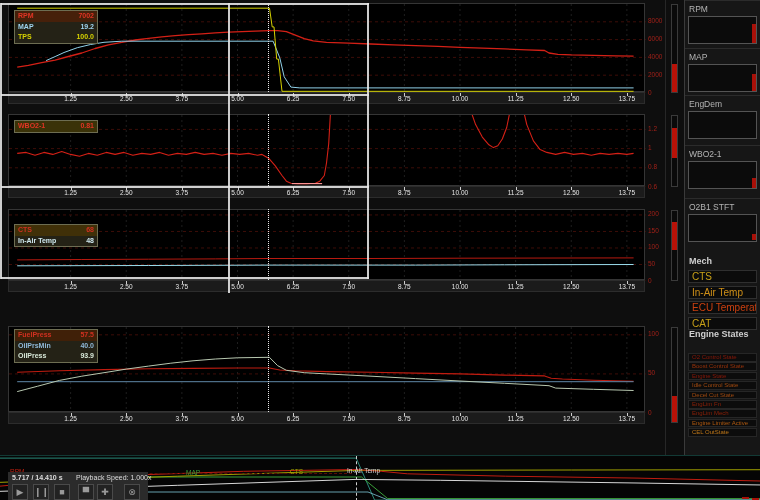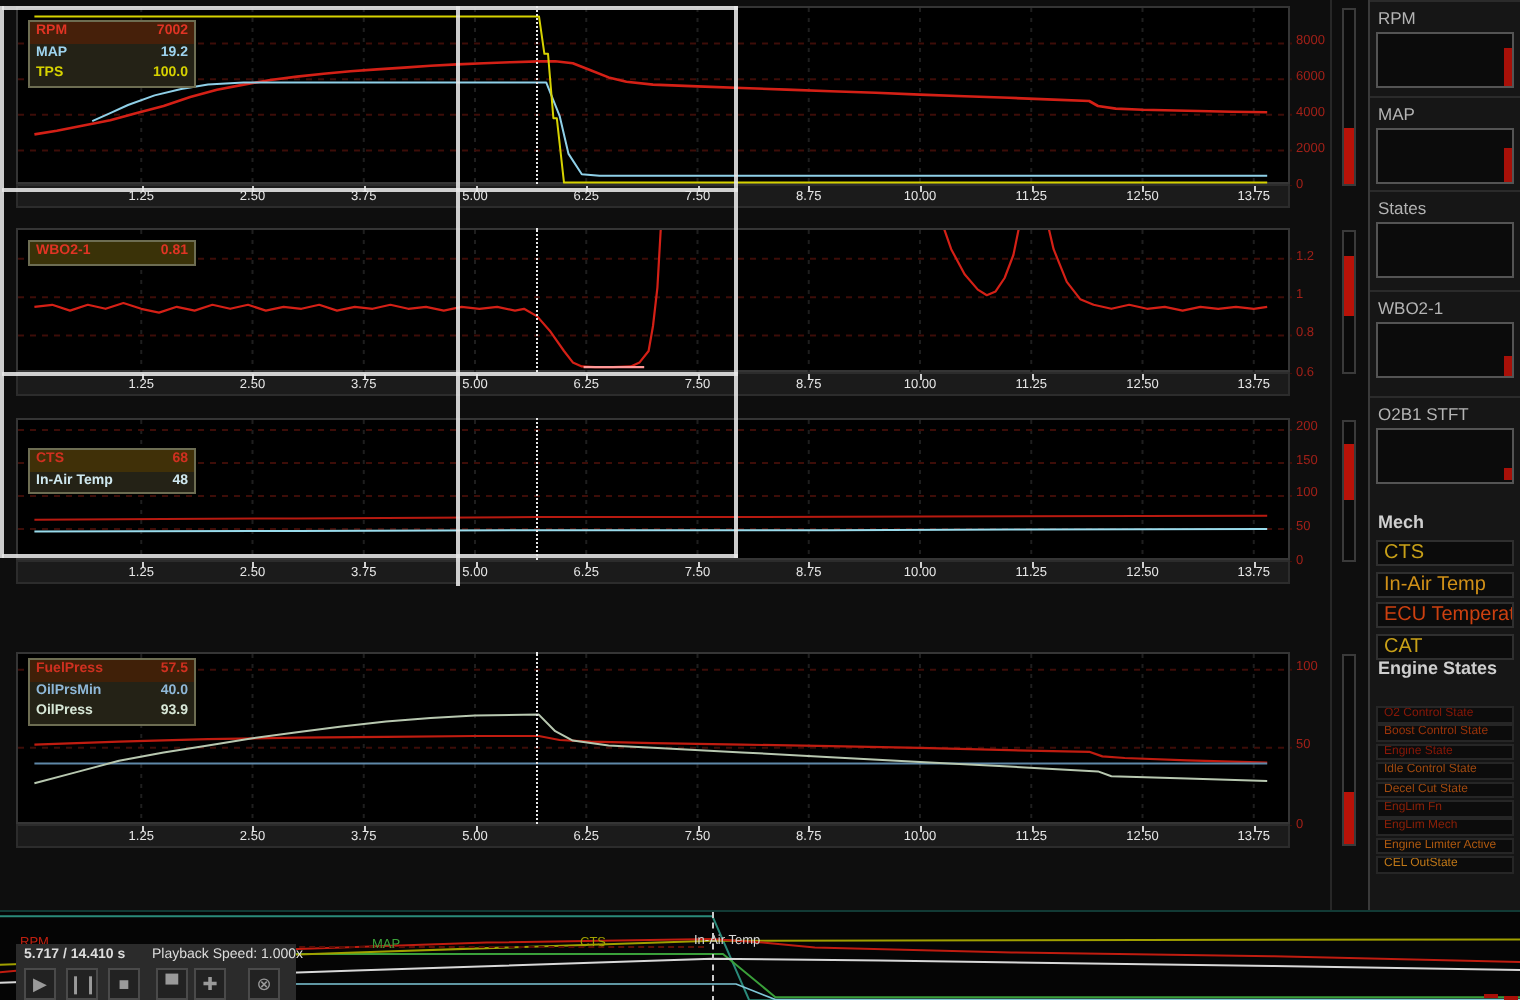--- a/index.html
+++ b/index.html
@@ -311,21 +311,21 @@
   <div class="sel" style="left:1px;top:186px;width:368px;height:2px;"></div>
   <div class="sel" style="left:228px;top:3px;width:2px;height:290px;"></div>
 
   <div class="sidebar" id="sidebar">
       <div class="gblock-label" style="top: 4px;">RPM</div>
       <div class="gblock-box" style="top: 16px;"></div>
       <div class="sb-sep" style="top: 0px;"></div>
       <div class="gblock-label" style="top: 52px;">MAP</div>
       <div class="gblock-box" style="top: 64px;"></div>
       <div class="sb-sep" style="top: 48px;"></div>
-      <div class="gblock-label" style="top: 99px;">States</div>
+      <div class="gblock-label" style="top: 99px;">EngDem</div>
       <div class="gblock-box" style="top: 111px;"></div>
       <div class="sb-sep" style="top: 95px;"></div>
       <div class="gblock-label" style="top: 149px;">WBO2-1</div>
       <div class="gblock-box" style="top: 161px;"></div>
       <div class="sb-sep" style="top: 145px;"></div>
       <div class="gblock-label" style="top: 202px;">O2B1 STFT</div>
       <div class="gblock-box" style="top: 214px;"></div>
       <div class="sb-sep" style="top: 198px;"></div>
       <div class="sb-header" style="top: 256px;">Mech</div>
       <div class="temp-item" style="top: 270px; color: rgb(200, 160, 24);">CTS</div>

